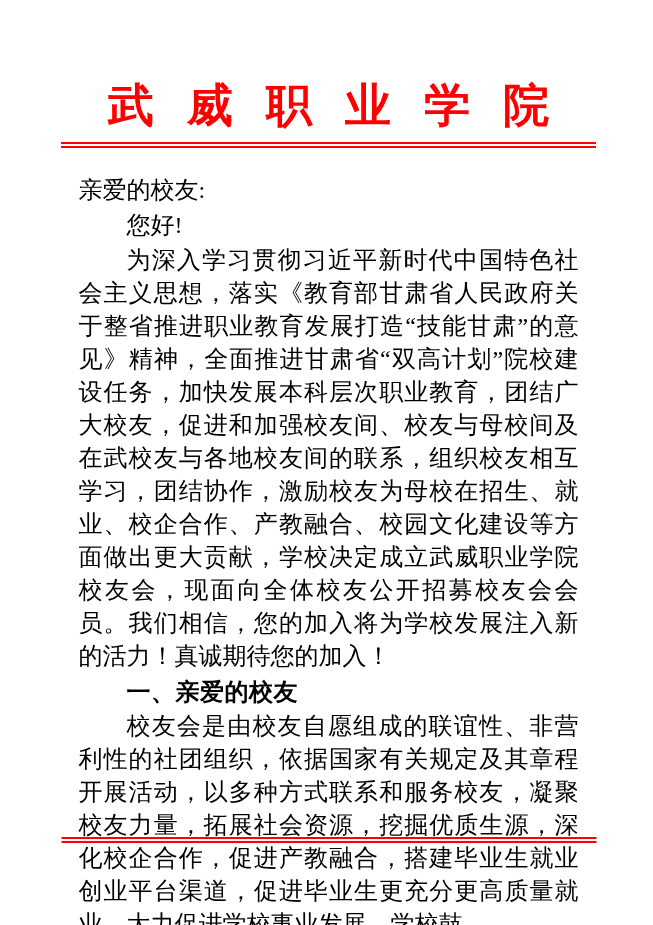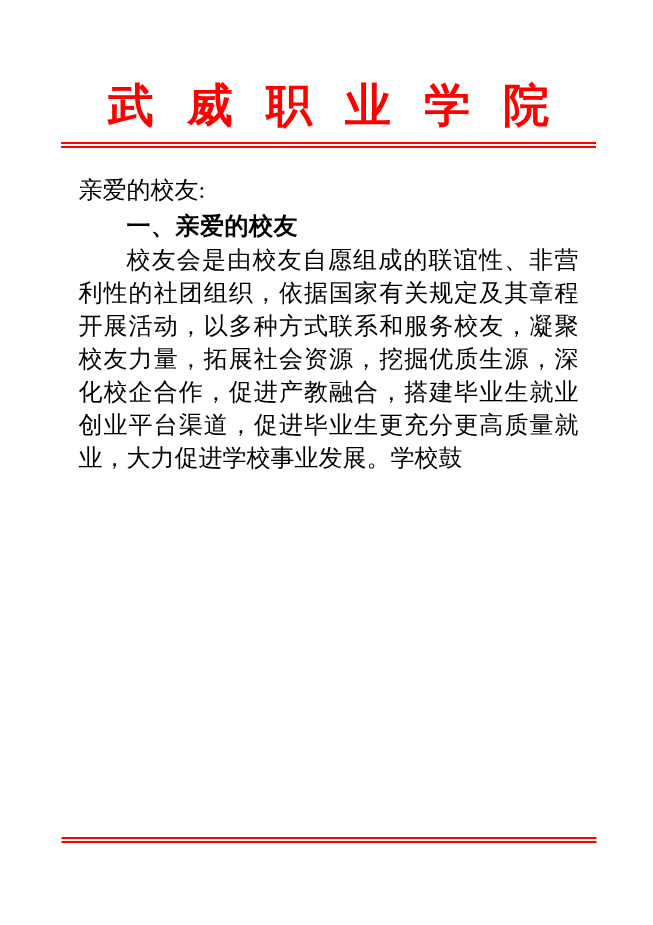--- a/index.html
+++ b/index.html
@@ -74,19 +74,21 @@
 
 <div class="page">
 
   <div class="letterhead">武威职业学院</div>
 
   <div class="double-rule"></div>
 
 
   <div class="doc-body">
     <p>亲爱的校友:</p>
+    <p class="indent">您好!</p>
+    <p class="indent">为深入学习贯彻习近平新时代中国特色社会主义思想，落实《教育部甘肃省人民政府关于整省推进职业教育发展打造“技能甘肃”的意见》精神，全面推进甘肃省“双高计划”院校建设任务，加快发展本科层次职业教育，团结广大校友，促进和加强校友间、校友与母校间及在武校友与各地校友间的联系，组织校友相互学习，团结协作，激励校友为母校在招生、就业、校企合作、产教融合、校园文化建设等方面做出更大贡献，学校决定成立武威职业学院校友会，现面向全体校友公开招募校友会会员。我们相信，您的加入将为学校发展注入新的活力！真诚期待您的加入！</p>
     <p class="section-heading">一、亲爱的校友</p>
     <p class="indent">校友会是由校友自愿组成的联谊性、非营利性的社团组织，依据国家有关规定及其章程开展活动，以多种方式联系和服务校友，凝聚校友力量，拓展社会资源，挖掘优质生源，深化校企合作，促进产教融合，搭建毕业生就业创业平台渠道，促进毕业生更充分更高质量就业，大力促进学校事业发展。学校鼓</p>
   </div>
 
   <div class="double-rule footer-rule"></div>
 
 </div>
 
 </body></html>

